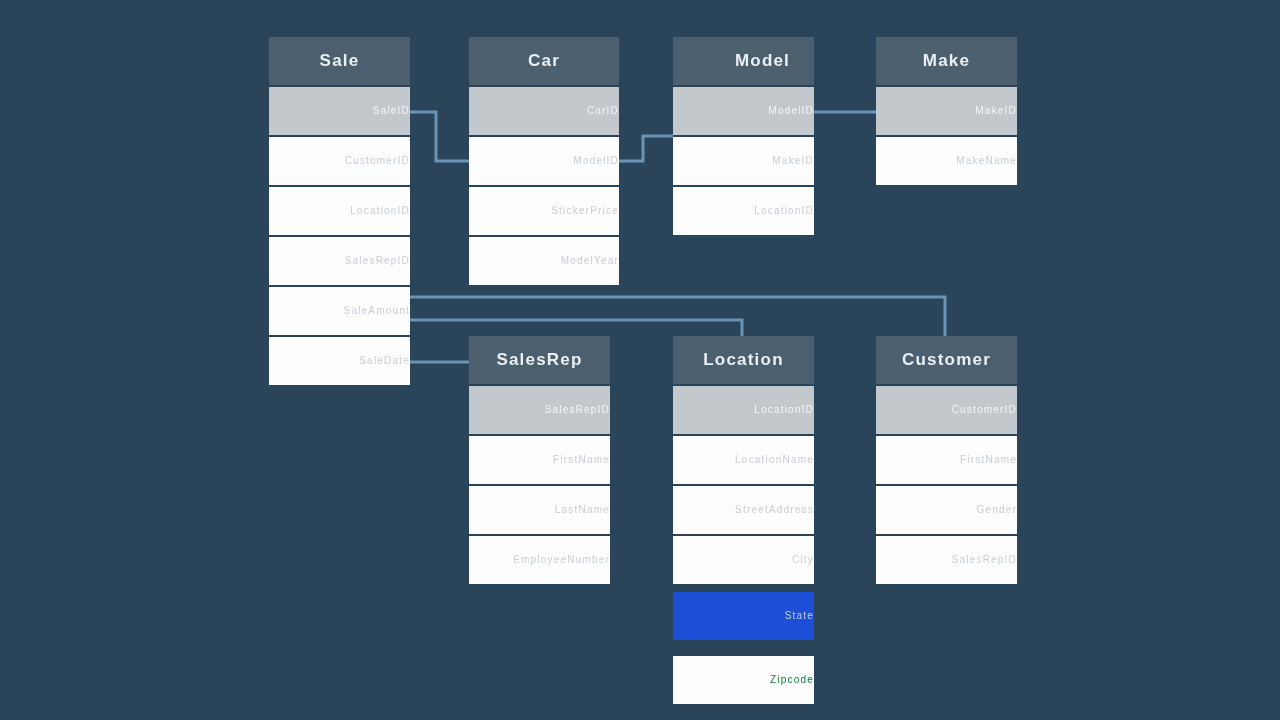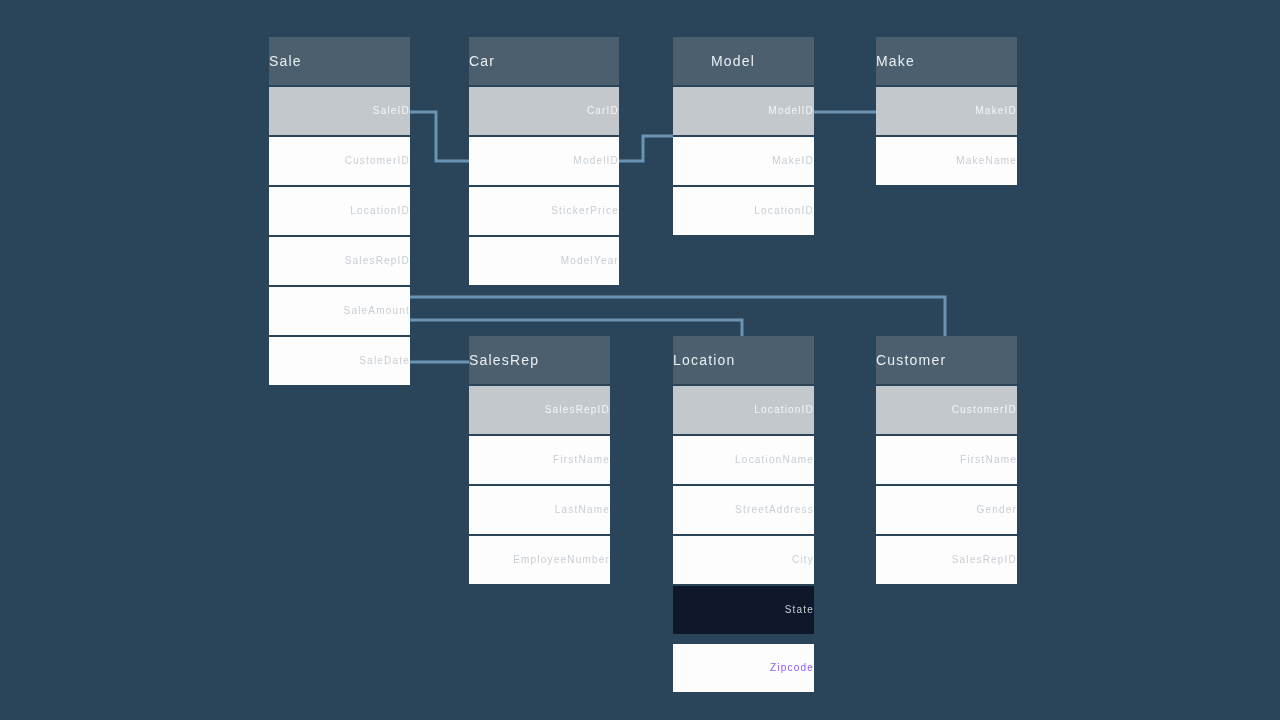--- a/index.html
+++ b/index.html
@@ -20,23 +20,24 @@
     top: 0;
     z-index: 1;
   }
   .tbl {
     position: absolute;
     z-index: 2;
   }
   .tbl .hdr {
     height: 48px;
     line-height: 48px;
-    font-size: 14px;
+    text-align: center;
+    font-size: 17px;
     letter-spacing: 1.2px;
-    font-weight: 400;
+    font-weight: 700;
   }
   .tbl .row {
     height: 48px;
     line-height: 48px;
     text-align: right;
     font-size: 10px;
     letter-spacing: 1.2px;
     margin-top: 2px;
     font-weight: 400;
   }
@@ -86,22 +87,22 @@
       <div class="row" style="height: 48px; line-height: 48px; margin-top: 2px; background: rgb(253, 253, 254); color: rgb(199, 206, 212);">FirstName</div>
       <div class="row" style="height: 48px; line-height: 48px; margin-top: 2px; background: rgb(253, 253, 254); color: rgb(199, 206, 212);">LastName</div>
       <div class="row" style="height: 48px; line-height: 48px; margin-top: 2px; background: rgb(253, 253, 254); color: rgb(199, 206, 212);">EmployeeNumber</div>
     </div>
     <div class="tbl" style="left: 673px; top: 336px; width: 141px;">
       <div class="hdr" style="height: 48px; line-height: 48px; background: rgb(75, 95, 110); color: rgb(234, 239, 242);">Location</div>
       <div class="row" style="height: 48px; line-height: 48px; margin-top: 2px; background: rgb(195, 200, 205); color: rgb(244, 246, 248);">LocationID</div>
       <div class="row" style="height: 48px; line-height: 48px; margin-top: 2px; background: rgb(253, 253, 254); color: rgb(199, 206, 212);">LocationName</div>
       <div class="row" style="height: 48px; line-height: 48px; margin-top: 2px; background: rgb(253, 253, 254); color: rgb(199, 206, 212);">StreetAddress</div>
       <div class="row" style="height: 48px; line-height: 48px; margin-top: 2px; background: rgb(253, 253, 254); color: rgb(199, 206, 212);">City</div>
-      <div class="row" style="height: 48px; line-height: 48px; margin-top: 2px; background: #0f172a; color: rgb(199, 206, 212);">State</div>
-      <div class="row" style="height: 48px; line-height: 48px; margin-top: 10px; background: rgb(253, 253, 254); color: #8b5cf6;">Zipcode</div>
+      <div class="row" style="height: 48px; line-height: 48px; margin-top: 8px; background: #1d4ed8; color: rgb(199, 206, 212);">State</div>
+      <div class="row" style="height: 48px; line-height: 48px; margin-top: 16px; background: rgb(253, 253, 254); color: #15803d;">Zipcode</div>
     </div>
     <div class="tbl" style="left: 876px; top: 336px; width: 141px;">
       <div class="hdr" style="height: 48px; line-height: 48px; background: rgb(75, 95, 110); color: rgb(234, 239, 242);">Customer</div>
       <div class="row" style="height: 48px; line-height: 48px; margin-top: 2px; background: rgb(195, 200, 205); color: rgb(244, 246, 248);">CustomerID</div>
       <div class="row" style="height: 48px; line-height: 48px; margin-top: 2px; background: rgb(253, 253, 254); color: rgb(199, 206, 212);">FirstName</div>
       <div class="row" style="height: 48px; line-height: 48px; margin-top: 2px; background: rgb(253, 253, 254); color: rgb(199, 206, 212);">Gender</div>
       <div class="row" style="height: 48px; line-height: 48px; margin-top: 2px; background: rgb(253, 253, 254); color: rgb(199, 206, 212);">SalesRepID</div>
     </div>
   </div>
 

